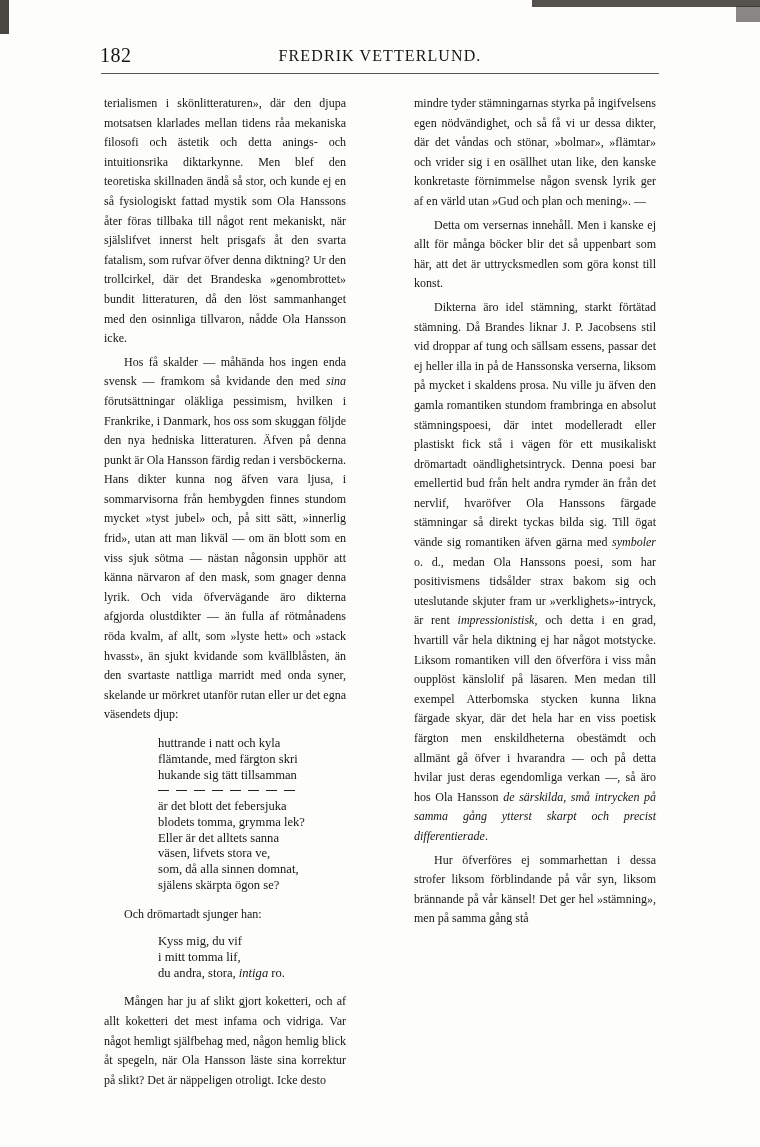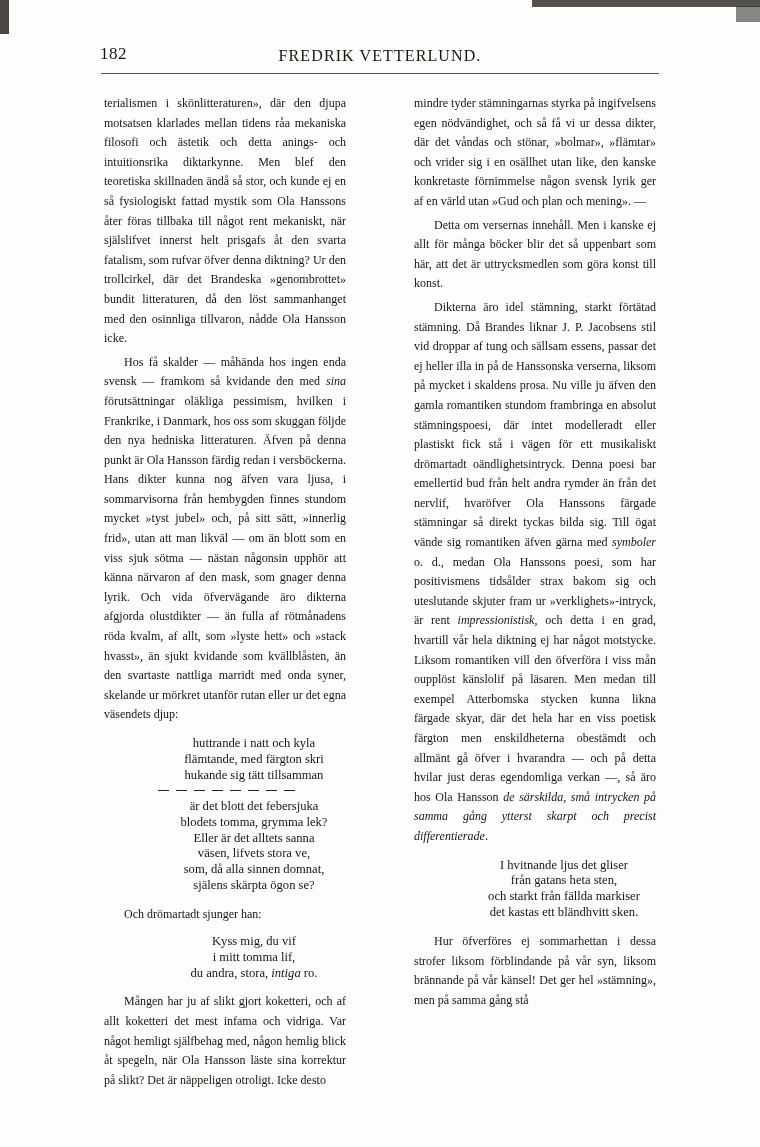--- a/index.html
+++ b/index.html
@@ -45,21 +45,21 @@
     position: absolute;
     left: 100px;
     top: 44px;
     width: 560px;
     height: 22px;
   }
   .folio {
     position: absolute;
     left: 0;
     top: 0;
-    font-size: 17px;
+    font-size: 20px;
     letter-spacing: .5px;
   }
   .head-title {
     position: absolute;
     left: 0;
     top: 3px;
     width: 560px;
     text-align: center;
     font-size: 16px;
     letter-spacing: 1.1px;
@@ -99,21 +99,21 @@
   p.body.indent { text-indent: 20px; }
 
   .verse {
     margin: 11px 0 11px 0;
     padding-left: 58px;
     font-size: 12.6px;
     line-height: 15.9px;
   }
   .verse .vline {
     white-space: pre;
-    text-align: center;
+    text-align: left;
   }
   .verse-rule {
     width: 137px;
     height: 8px;
     margin: 3px 0 4px 0;
     background-image: repeating-linear-gradient(
       to right,
       #25221c 0px, #25221c 11px,
       transparent 11px, transparent 18px
     );
@@ -173,24 +173,18 @@
 
     <div class="col col-right">
 
       <p class="body">mindre tyder stämningarnas styrka på ingifvelsens egen nödvändighet, och så få vi ur dessa dikter, där det våndas och stönar, »bolmar», »flämtar» och vrider sig i en osällhet utan like, den kanske konkretaste förnimmelse någon svensk lyrik ger af en värld utan »Gud och plan och mening». —</p>
 
       <p class="body indent">Detta om versernas innehåll. Men i kanske ej allt för många böcker blir det så uppenbart som här, att det är uttrycksmedlen som göra konst till konst.</p>
 
       <p class="body indent"><span>Dikterna äro idel stämning, starkt förtätad stämning. Då Brandes liknar J. P. Jacobsens stil vid droppar af tung och sällsam essens, passar det ej heller illa in på de Hanssonska verserna, liksom på mycket i skaldens prosa. Nu ville ju äfven den gamla romantiken stundom frambringa en absolut stämningspoesi, där intet modelleradt eller plastiskt fick stå i vägen för ett musikaliskt drömartadt oändlighetsintryck. Denna poesi bar emellertid bud från helt andra rymder än från det nervlif, hvaröfver Ola Hanssons färgade stämningar så direkt tyckas bilda sig. Till ögat vände sig romantiken äfven gärna med </span><i>symboler</i><span> o. d., medan Ola Hanssons poesi, som har positivismens tidsålder strax bakom sig och uteslutande skjuter fram ur »verklighets»-intryck, är rent </span><i>impressionistisk</i><span>, och detta i en grad, hvartill vår hela diktning ej har något motstycke. Liksom romantiken vill den öfverföra i viss mån oupplöst känslolif på läsaren. Men medan till exempel Atterbomska stycken kunna likna färgade skyar, där det hela har en viss poetisk färgton men enskildheterna obestämdt och allmänt gå öfver i hvarandra — och på detta hvilar just deras egendomliga verkan —, så äro hos Ola Hansson </span><i>de särskilda, små intrycken på samma gång ytterst skarpt och precist differentierade</i><span>.</span></p>
 
 
-      <div class="verse">
-        <div class="vline">I hvitnande ljus det gliser</div>
-        <div class="vline">från gatans heta sten,</div>
-        <div class="vline">och starkt från fällda markiser</div>
-        <div class="vline">det kastas ett bländhvitt sken.</div>
-      </div>
 
       <p class="body indent">Hur öfverföres ej sommarhettan i dessa strofer liksom förblindande på vår syn, liksom brännande på vår känsel! Det ger hel »stämning», men på samma gång stå</p>
     </div>
 
   </div>
 </div>
 
 </body></html>

